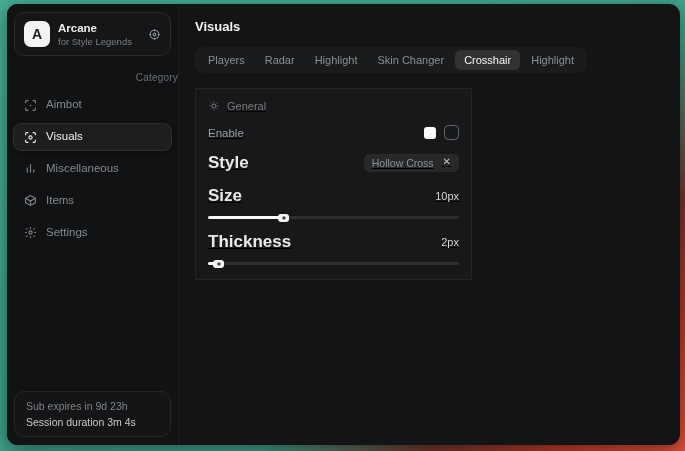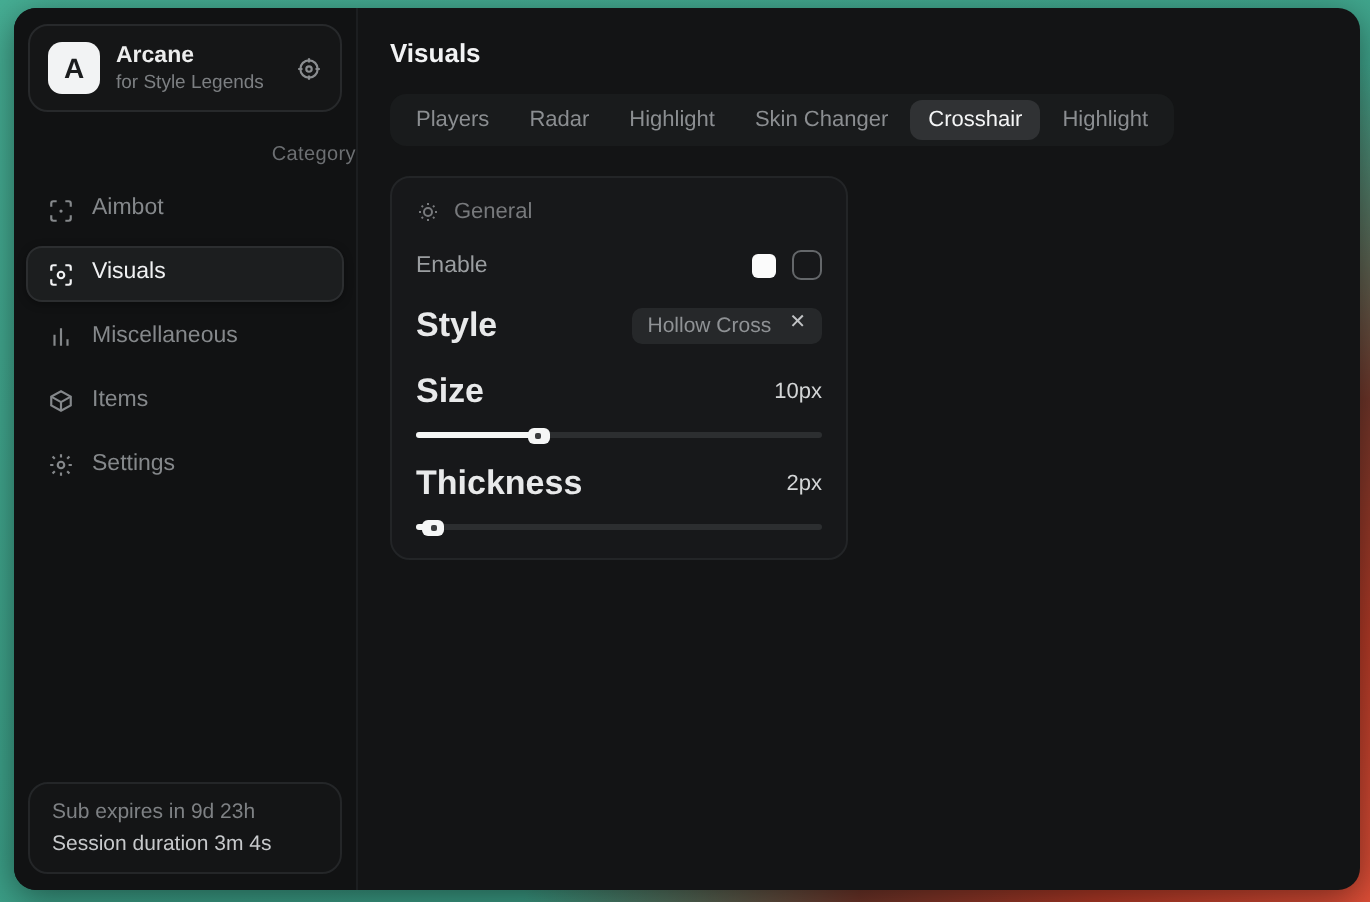--- a/index.html
+++ b/index.html
@@ -62,22 +62,22 @@
   .tabbar {
     margin-top:13px; display:inline-flex; align-items:flex-end; gap:2px;
     background:#191b1c; border-radius:8px; padding:3px 4px;
   }
   .tab {
     color:#8b8e91; font-size:11px; padding:4px 9px; border-radius:6px;
     cursor:pointer; white-space:nowrap;
   }
   .tab.active { background:#303234; color:#f4f5f6; }
   .panel {
-    margin-top:15px; width:229px; background:#17181a;
-    border:1px solid #232527; border-radius:10px; padding:11px 12px 14px;
+    margin-top:15px; width:277px; background:#17181a;
+    border:1px solid #232527; border-radius:0; padding:11px 12px 14px;text-decoration:underline;
   }
   .panel-header { display:flex; align-items:center; gap:7px; color:#77797c; font-size:11px; }
   .row { display:flex; align-items:center; justify-content:space-between; margin-top:13px; }
   .row-label { color:#9b9ea1; font-size:11.5px; }
   .row-label.strong { color:#e8e9ea; font-weight:bold; font-size:17px; }
   .row-value { color:#d3d5d6; font-size:11px; }
   .enable-controls { display:flex; align-items:center; gap:8px; }
   .color-swatch { width:12px; height:12px; border-radius:3px; background:#fbfbfb; cursor:pointer; }
   .checkbox {
     width:15px; height:15px; border:1.5px solid #64676a; border-radius:4.5px;

